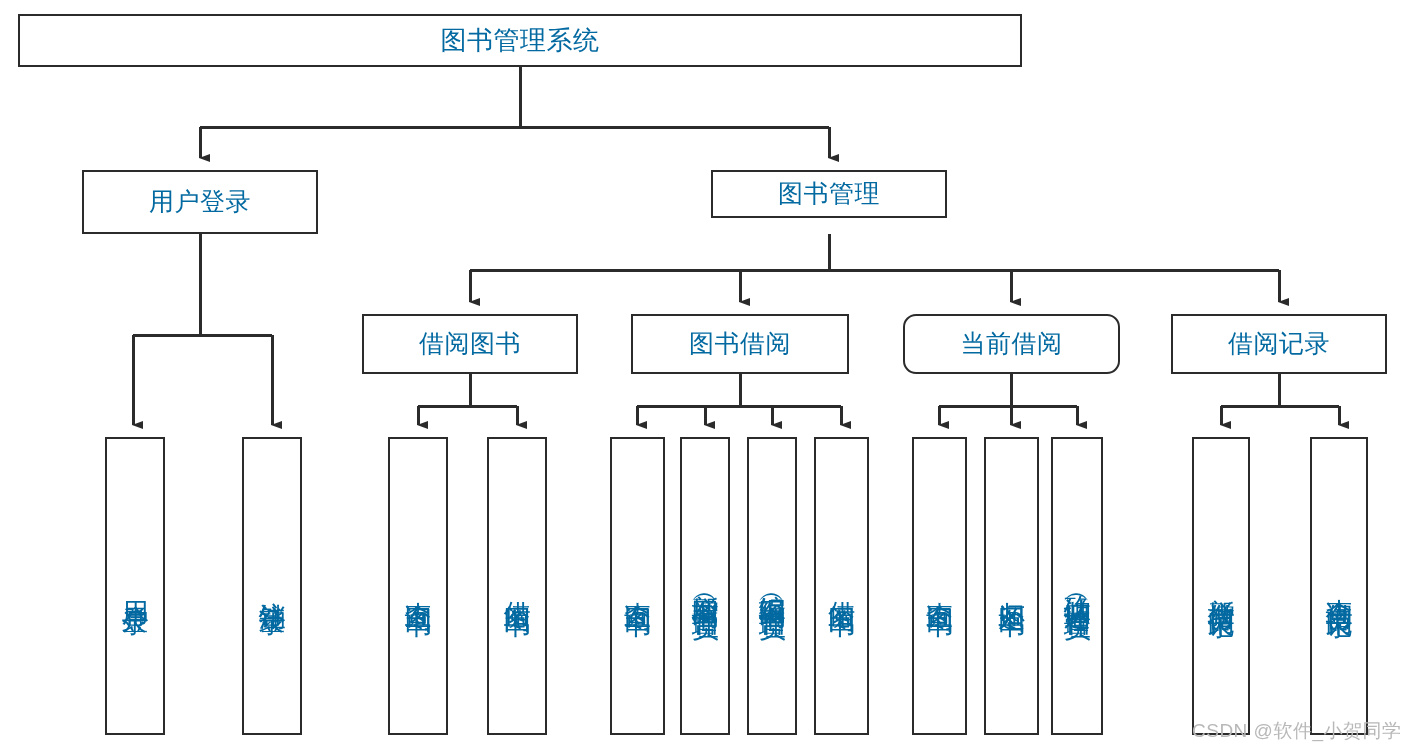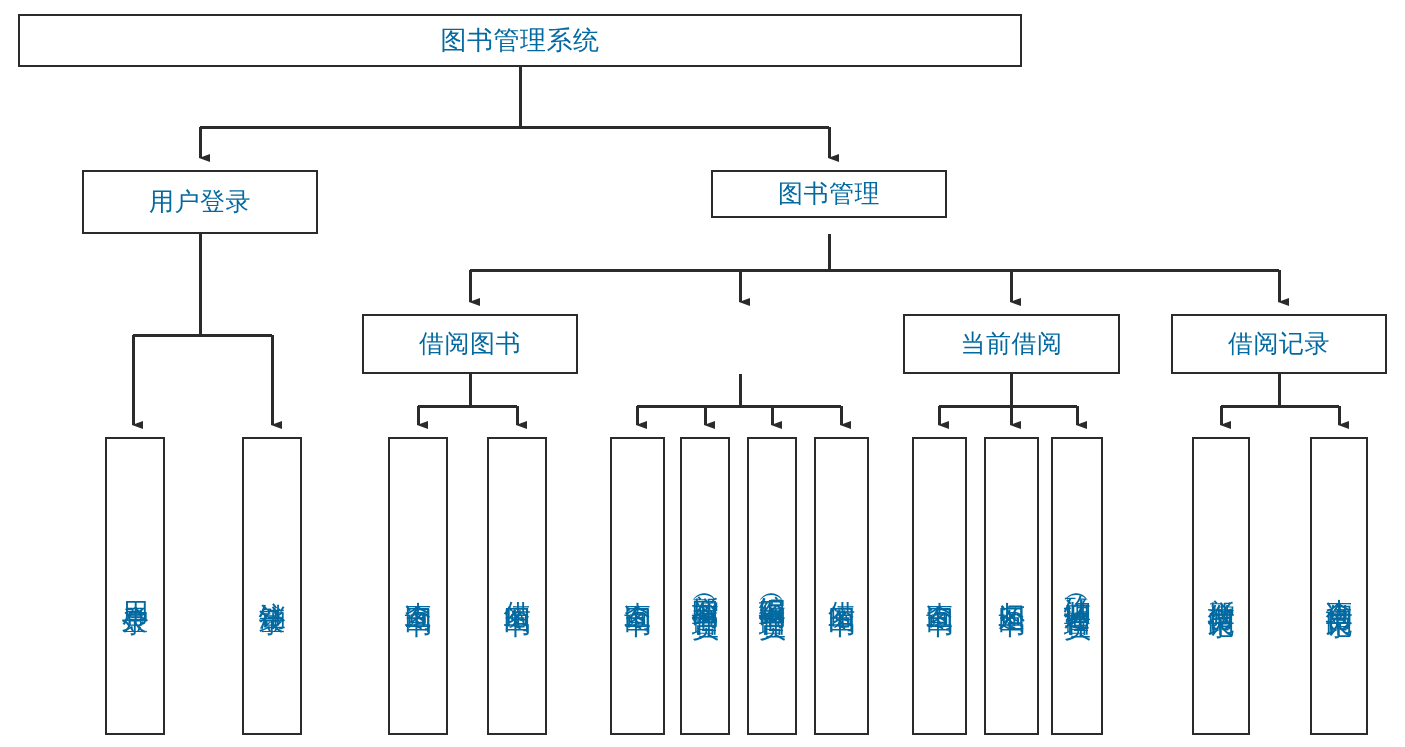--- a/index.html
+++ b/index.html
@@ -137,21 +137,24 @@
   <div class="node horiz" style="left: 82px; top: 170px; width: 236px; height: 64px; border-color: rgb(43, 43, 43); background: rgb(255, 255, 255); color: rgb(26, 26, 26);">
     <span class="node-label">用户登录</span>
   </div>
   <div class="node horiz" style="left: 711px; top: 170px; width: 236px; height: 48px; border-color: rgb(43, 43, 43); background: rgb(255, 255, 255); color: rgb(26, 26, 26);">
     <span class="node-label">图书管理</span>
   </div>
 
   <div class="node horiz" style="left: 362px; top: 314px; width: 216px; height: 60px; border-color: rgb(43, 43, 43); background: rgb(255, 255, 255); color: rgb(26, 26, 26);">
     <span class="node-label">借阅图书</span>
   </div>
-  <div class="node horiz" style="left: 903px; top: 314px; width: 217px; height: 60px; border-color: rgb(43, 43, 43); background: rgb(255, 255, 255); color: rgb(26, 26, 26);">
+  <div class="node horiz" style="left: 631px; top: 314px; width: 218px; height: 60px; border-color: rgb(43, 43, 43); background: rgb(255, 255, 255); color: rgb(26, 26, 26);">
+    <span class="node-label">图书借阅</span>
+  </div>
+  <div class="node horiz" style="left: 903px; top: 314px; width: 217px; height: 60px; border-color: rgb(43, 43, 43); background: rgb(255, 255, 255); color: rgb(26, 26, 26); border-radius: 13px;">
     <span class="node-label">当前借阅</span>
   </div>
   <div class="node horiz" style="left: 1171px; top: 314px; width: 216px; height: 60px; border-color: rgb(43, 43, 43); background: rgb(255, 255, 255); color: rgb(26, 26, 26);">
     <span class="node-label">借阅记录</span>
   </div>
 
   <div class="node vert" style="left: 105px; top: 437px; width: 60px; height: 298px; border-color: rgb(43, 43, 43); background: rgb(255, 255, 255); color: rgb(26, 26, 26);">
     <span class="node-label">用户登录</span>
   </div>
   <div class="node vert" style="left: 242px; top: 437px; width: 60px; height: 298px; border-color: rgb(43, 43, 43); background: rgb(255, 255, 255); color: rgb(26, 26, 26);">
@@ -184,14 +187,15 @@
   <div class="node vert" style="left: 1051px; top: 437px; width: 52px; height: 298px; border-color: rgb(43, 43, 43); background: rgb(255, 255, 255); color: rgb(26, 26, 26);">
     <span class="node-label">确认归还（管理员）</span>
   </div>
   <div class="node vert" style="left: 1192px; top: 437px; width: 58px; height: 298px; border-color: rgb(43, 43, 43); background: rgb(255, 255, 255); color: rgb(26, 26, 26);">
     <span class="node-label">新增借阅记录</span>
   </div>
   <div class="node vert" style="left: 1310px; top: 437px; width: 58px; height: 298px; border-color: rgb(43, 43, 43); background: rgb(255, 255, 255); color: rgb(26, 26, 26);">
     <span class="node-label">查询借阅记录</span>
   </div>
 
+  <div class="watermark" style="left: 1192px; top: 718px; color: rgb(184, 184, 184);">CSDN @软件_小贺同学</div>
 
 </div>
 
 </body></html>

